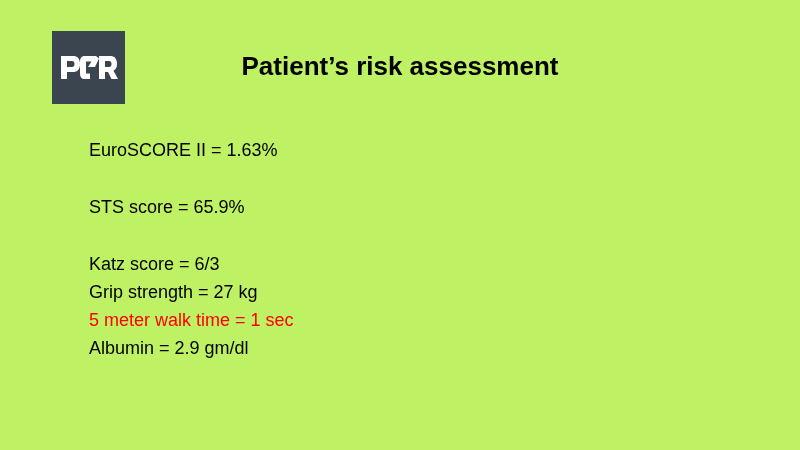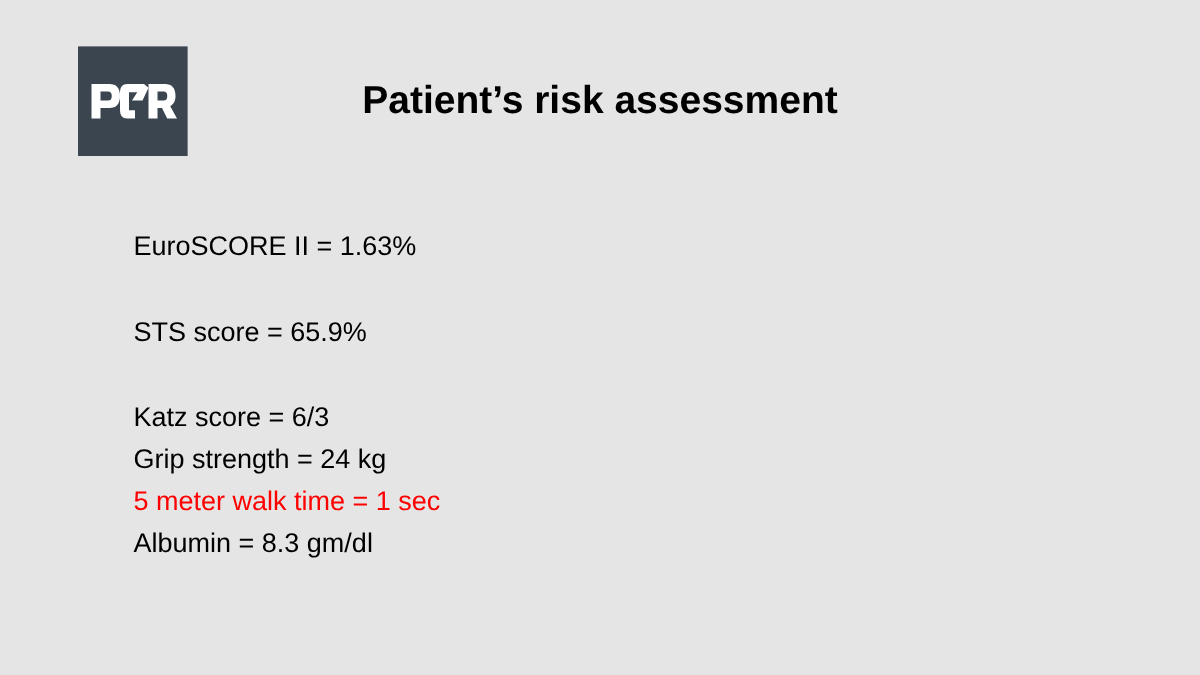--- a/index.html
+++ b/index.html
@@ -10,21 +10,21 @@
   }
   body {
     font-family: "Liberation Sans", sans-serif;
     -webkit-font-smoothing: antialiased;
   }
 
   #slide {
     position: relative;
     width: 800px;
     height: 450px;
-    background: #e5e5e5;
+    background: #bef264;
     overflow: hidden;
   }
 
   
   #logo {
     position: absolute;
     left: 52px;
     top: 31px;
     width: 73px;
     height: 73px;
@@ -49,21 +49,21 @@
     color: #000000;
     letter-spacing: 0px;
     line-height: 32px;
     white-space: nowrap;
   }
 
   
   #body-text {
     position: absolute;
     left: 89px;
-    top: 150px;
+    top: 136px;
     width: 600px;
   }
   .body-line {
     font-size: 18px;
     font-weight: normal;
     line-height: 28px;
     height: 28px;
     color: #000000;
     white-space: nowrap;
   }
@@ -98,21 +98,21 @@
   <div id="title">Patient’s risk assessment</div>
 
   <div id="body-text">
 
     <div class="body-line spacer-after">EuroSCORE II = 1.63%</div>
 
     <div class="body-line spacer-after">STS score = 65.9%</div>
 
     <div class="body-line">Katz score = 6/3</div>
 
-    <div class="body-line">Grip strength = 24 kg</div>
+    <div class="body-line">Grip strength = 27 kg</div>
 
     <div class="body-line highlight">5 meter walk time = 1 sec</div>
 
-    <div class="body-line">Albumin = 8.3 gm/dl</div>
+    <div class="body-line">Albumin = 2.9 gm/dl</div>
 
   </div>
 
 </div>
 
 </body></html>

